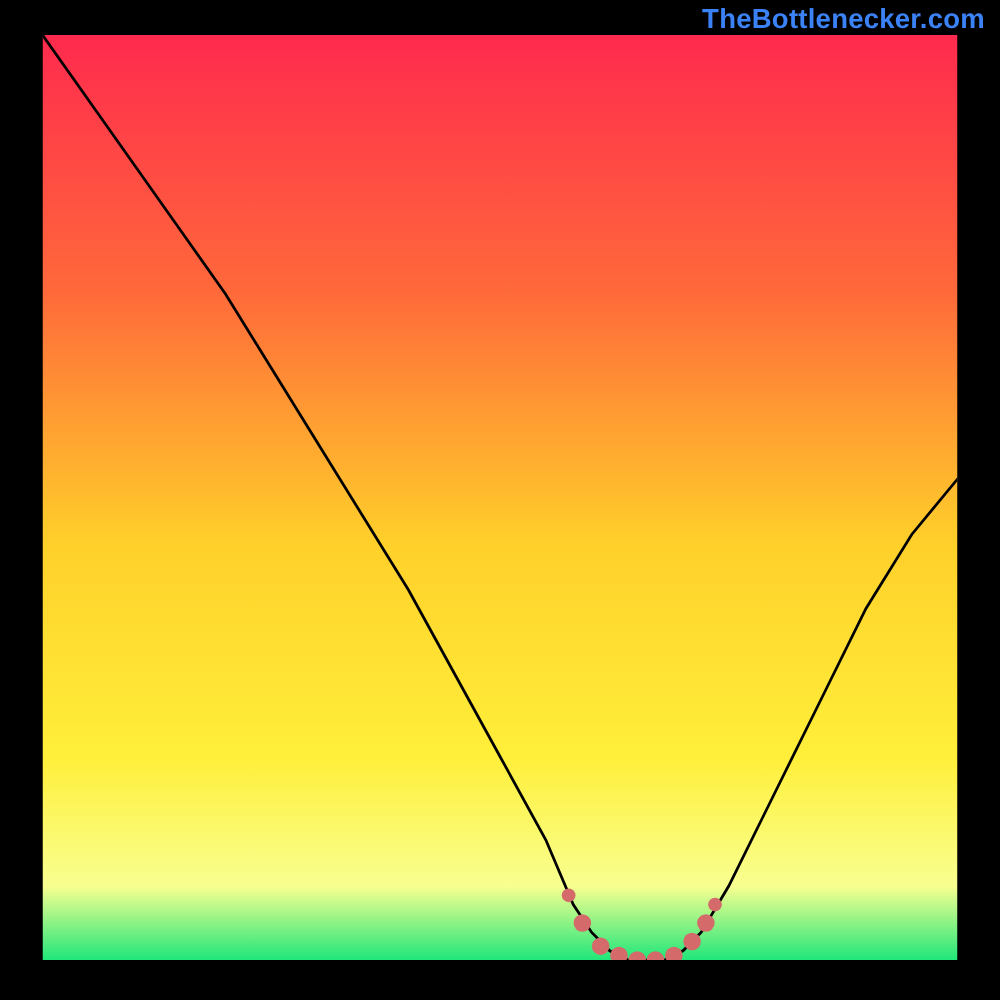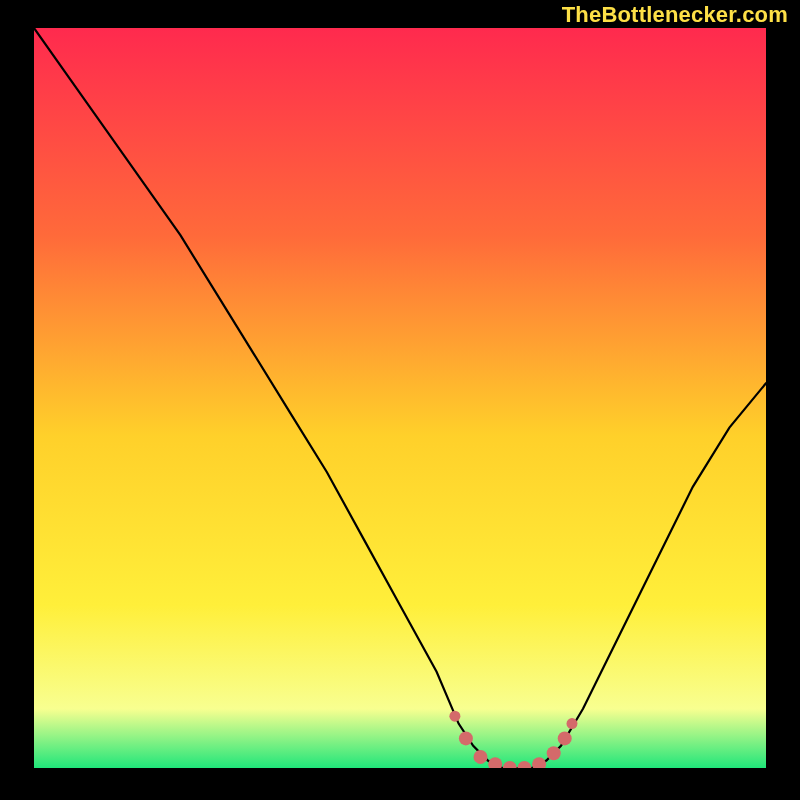--- a/index.html
+++ b/index.html
@@ -16,21 +16,21 @@
     width: 800px;
     height: 800px;
     background: #000;
   }
   .watermark {
     position: absolute;
     top: 2px;
     right: 12px;
     font-size: 22px;
     font-weight: 600;
-    color: #fde047;
+    color: #3b82f6;
     letter-spacing: 0.2px;
     z-index: 5;
   }
   .plot-wrap {
     position: absolute;
     left: 34px;
     top: 28px;
     width: 732px;
     height: 740px;
   }

